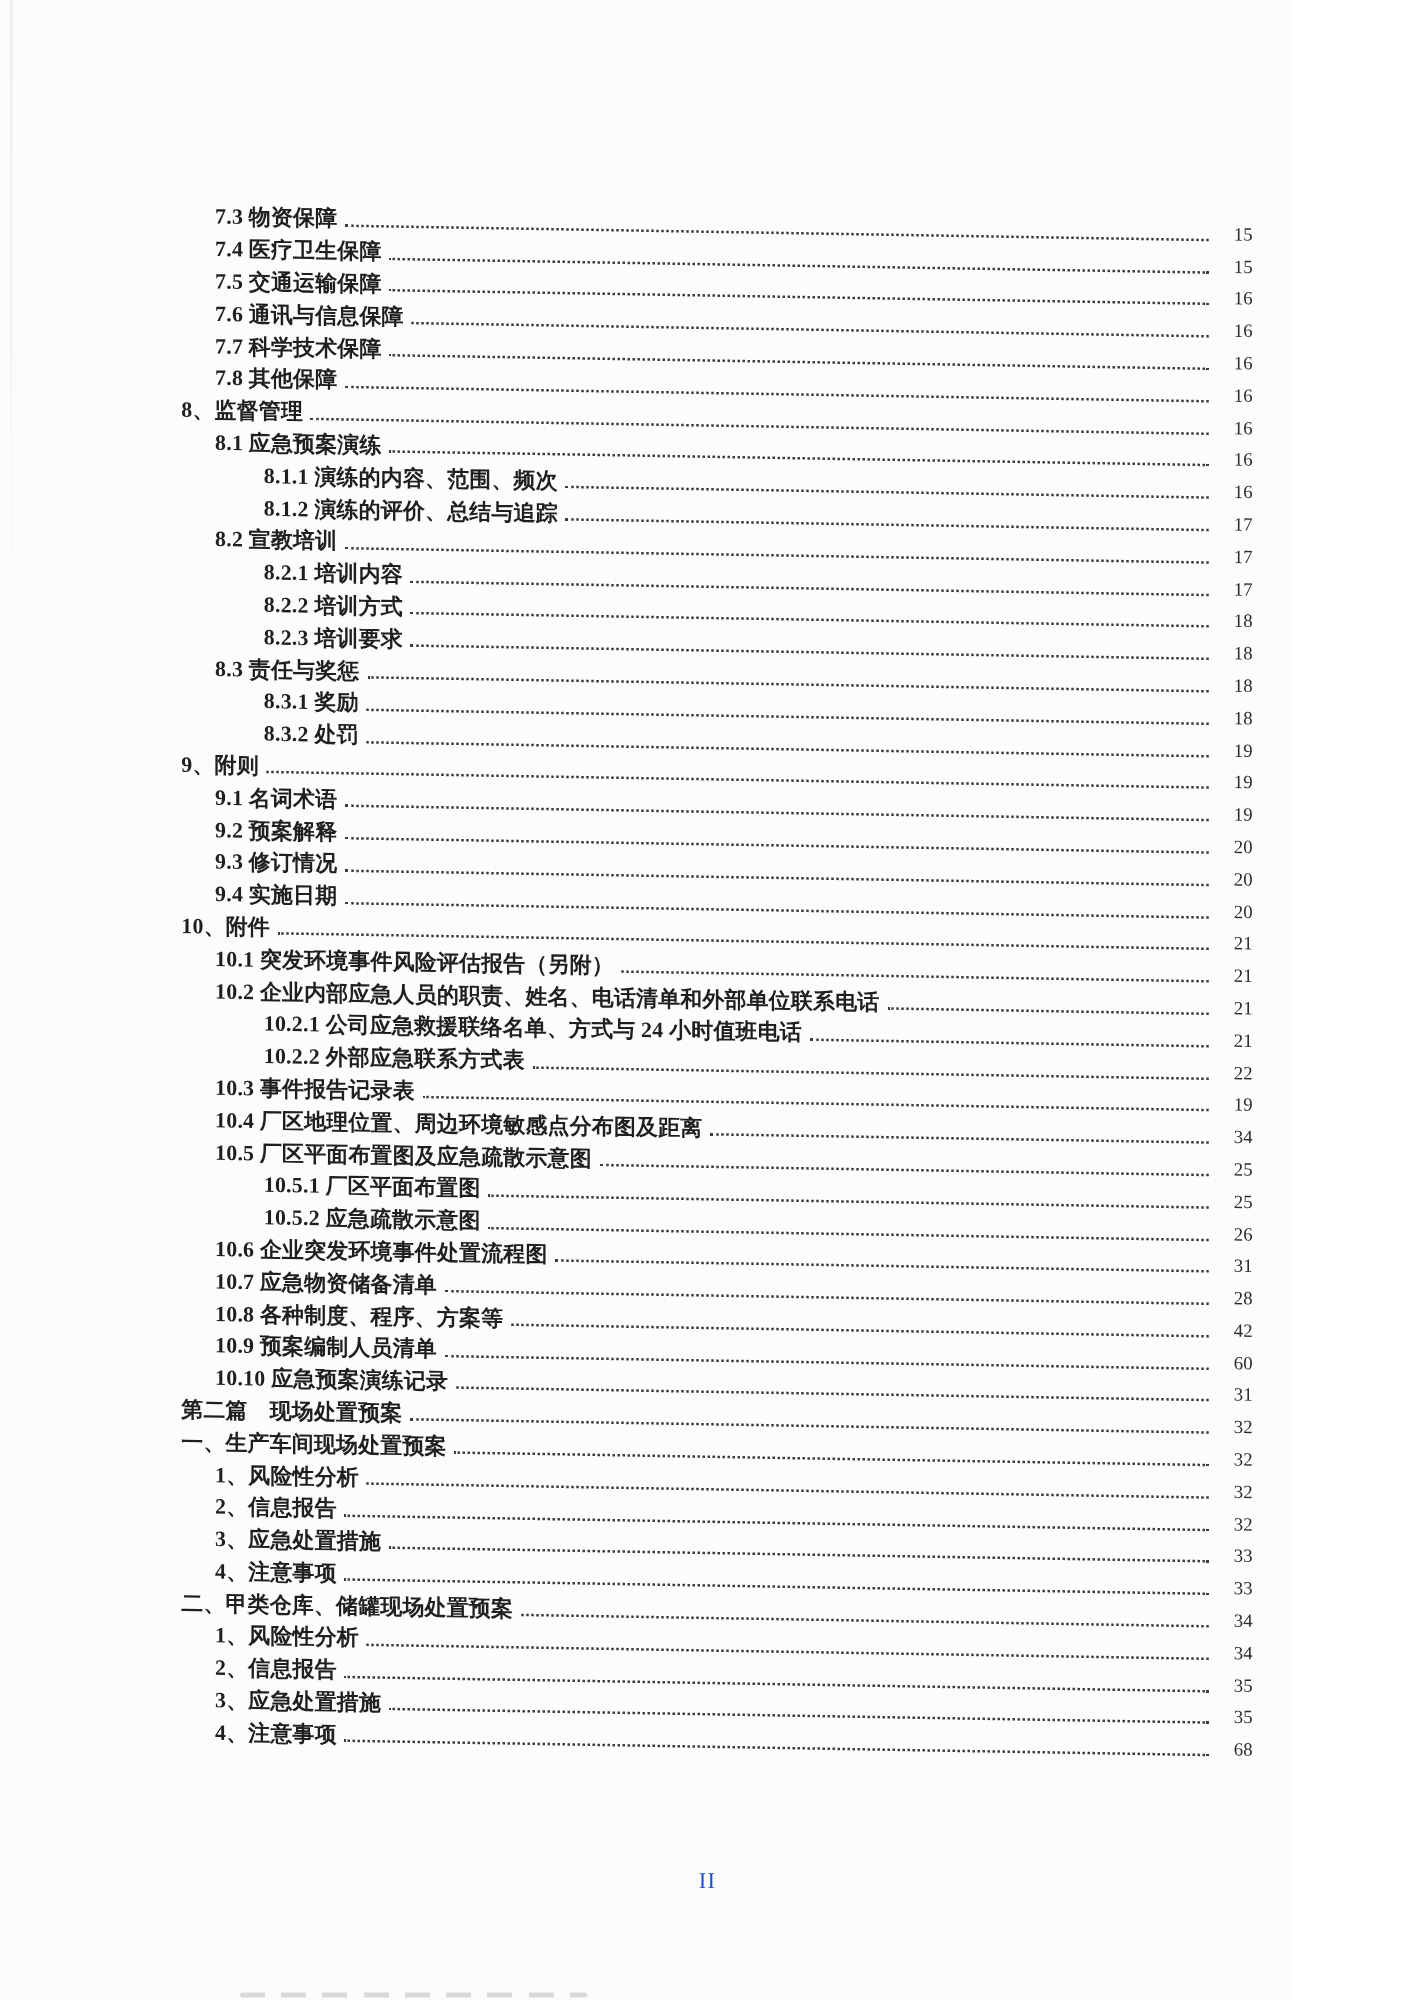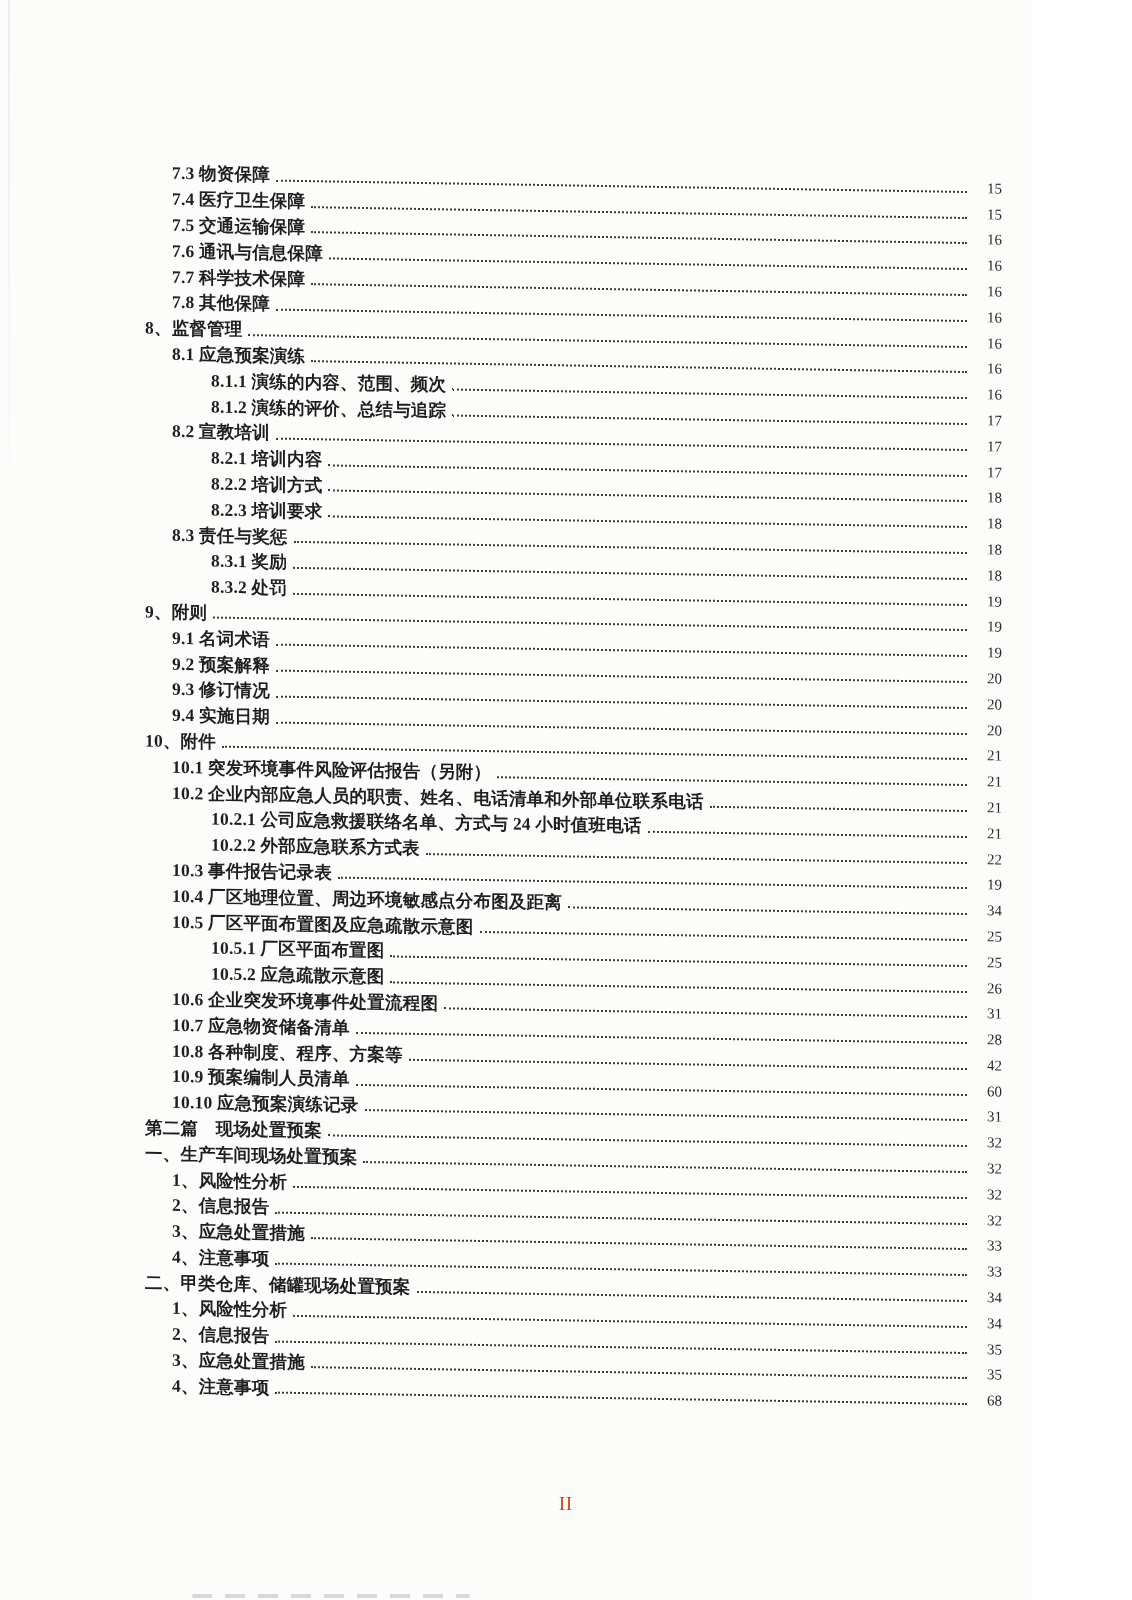--- a/index.html
+++ b/index.html
@@ -56,21 +56,21 @@
     min-width:32px;text-align:right;
     font-weight:400;font-size:15px;line-height:1;
     color:var(--pagenum);
     font-variant-numeric:lining-nums;
   }
   .footer{
     position:absolute;left:0;top:1494px;width:1132px;
     text-align:center;
   }
   .footer span{
-    font-size:18px;letter-spacing:1px;color:#c2410c;
+    font-size:18px;letter-spacing:1px;color:#1d4ed8;
     font-family:"Liberation Serif","DejaVu Serif",serif;
   }
   
   .pencil{
     position:absolute;left:1100px;top:1078px;
     opacity:.55;
   }
   
   .bottom-smudge{
     position:absolute;left:192px;top:1594px;width:278px;height:4px;

